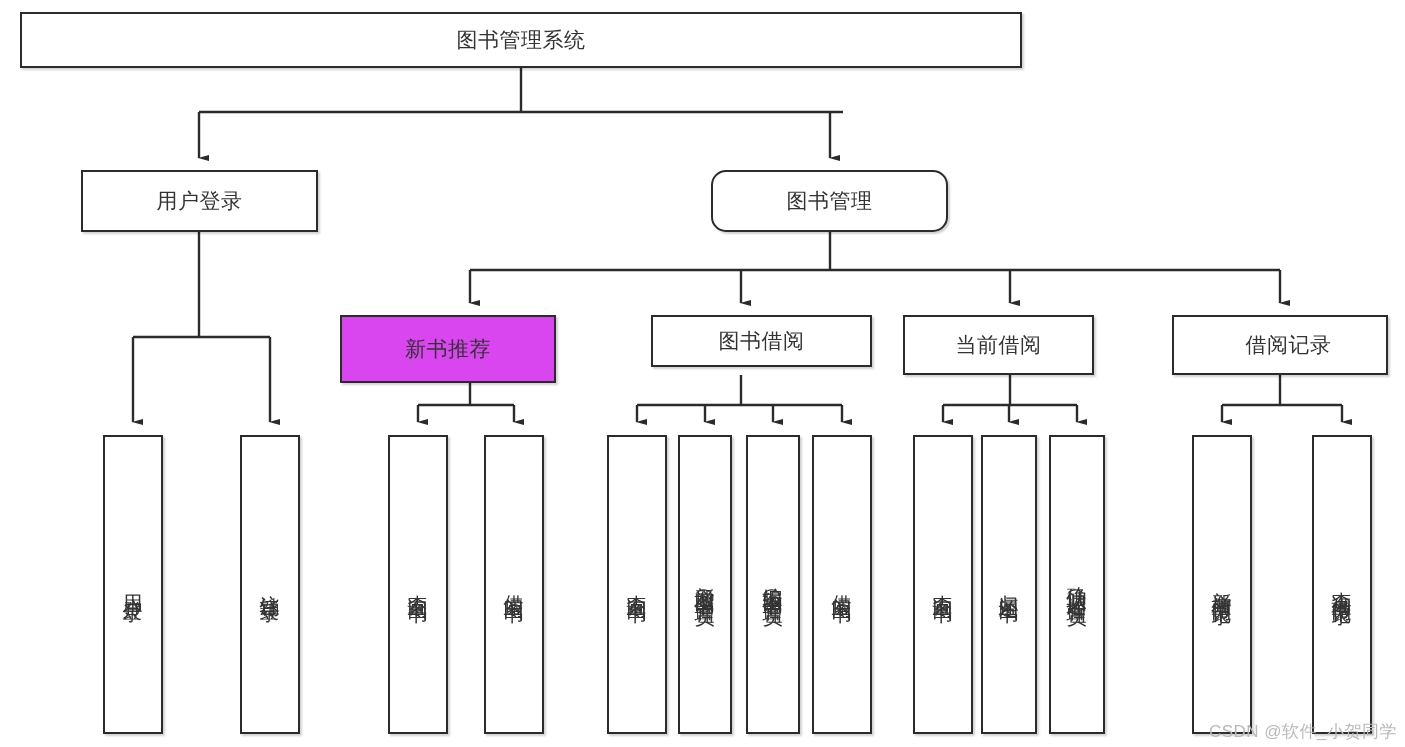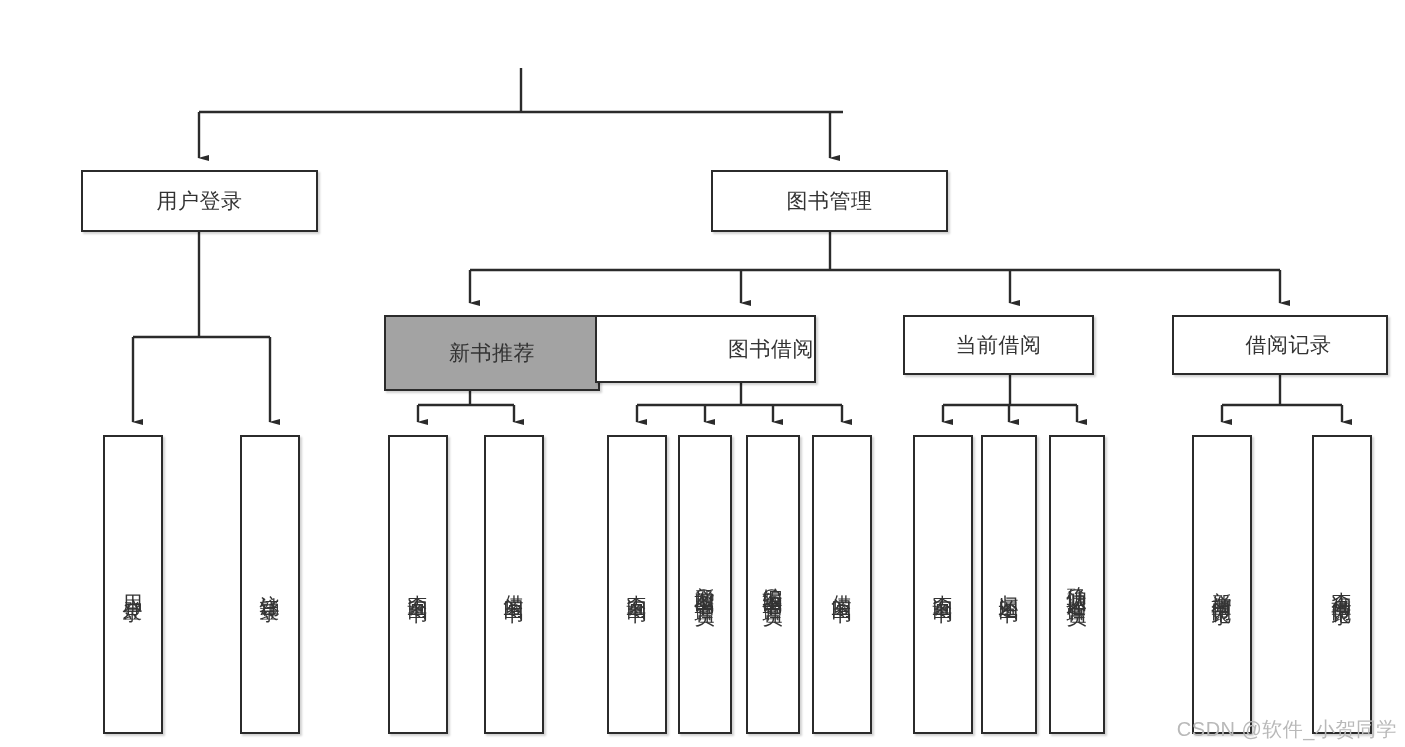--- a/index.html
+++ b/index.html
@@ -48,21 +48,21 @@
     text-orientation: upright;
     font-size: 20px;
     letter-spacing: 3px;
     line-height: 1.1;
     white-space: nowrap;
   }
   .watermark {
     position: absolute;
     right: 8px;
     bottom: 4px;
-    font-size: 20px;
+    font-size: 17px;
     color: #b9b9b9;
     white-space: nowrap;
     letter-spacing: 0.5px;
   }
 </style>
 </head>
 <body>
 
 <div id="canvas">
 
@@ -111,32 +111,35 @@
       <path d="M1009,405 L1009,422" marker-end="url(#arrow)"></path>
       <path d="M1077,405 L1077,422" marker-end="url(#arrow)"></path>
 
       <path d="M1280,375 L1280,405"></path>
       <path d="M1222,405 L1342,405"></path>
       <path d="M1222,405 L1222,422" marker-end="url(#arrow)"></path>
       <path d="M1342,405 L1342,422" marker-end="url(#arrow)"></path>
     </g>
   </svg>
 
+  <div class="node-box" style="left: 20px; top: 12px; width: 1002px; height: 56px; border-color: rgb(43, 43, 43); background: rgb(255, 255, 255);">
+    <span class="node-label" style="color: rgb(51, 51, 51);">图书管理系统</span>
+  </div>
 
   <div class="node-box" style="left: 81px; top: 170px; width: 237px; height: 62px; border-color: rgb(43, 43, 43); background: rgb(255, 255, 255);">
     <span class="node-label" style="color: rgb(51, 51, 51);">用户登录</span>
   </div>
-  <div class="node-box" style="left: 711px; top: 170px; width: 237px; height: 62px; border-color: rgb(43, 43, 43); background: rgb(255, 255, 255);">
+  <div class="node-box" style="left: 711px; top: 170px; width: 237px; height: 62px; border-color: rgb(43, 43, 43); background: rgb(255, 255, 255); border-radius: 15px;">
     <span class="node-label" style="color: rgb(51, 51, 51);">图书管理</span>
   </div>
 
-  <div class="node-box" style="left: 384px; top: 315px; width: 216px; height: 76px; border-color: rgb(43, 43, 43); background: #a3a3a3;">
+  <div class="node-box" style="left: 340px; top: 315px; width: 216px; height: 68px; border-color: rgb(43, 43, 43); background: #d946ef;">
     <span class="node-label" style="color: rgb(51, 51, 51);">新书推荐</span>
   </div>
-  <div class="node-box" style="left: 595px; top: 315px; width: 221px; height: 68px; border-color: rgb(43, 43, 43); background: rgb(255, 255, 255); justify-content: flex-end;">
+  <div class="node-box" style="left: 651px; top: 315px; width: 221px; height: 52px; border-color: rgb(43, 43, 43); background: rgb(255, 255, 255);">
     <span class="node-label" style="color: rgb(51, 51, 51);">图书借阅</span>
   </div>
   <div class="node-box" style="left: 903px; top: 315px; width: 191px; height: 60px; border-color: rgb(43, 43, 43); background: rgb(255, 255, 255);">
     <span class="node-label" style="color: rgb(51, 51, 51);">当前借阅</span>
   </div>
   <div class="node-box" style="left: 1172px; top: 315px; width: 216px; height: 60px; border-color: rgb(43, 43, 43); background: rgb(255, 255, 255);">
     <span class="node-label" style="color: rgb(51, 51, 51); margin-left: 17px;">借阅记录</span>
   </div>
 
   <div class="node-box vertical" style="left: 103px; top: 435px; width: 60px; height: 299px; border-color: rgb(43, 43, 43); background: rgb(255, 255, 255);">

